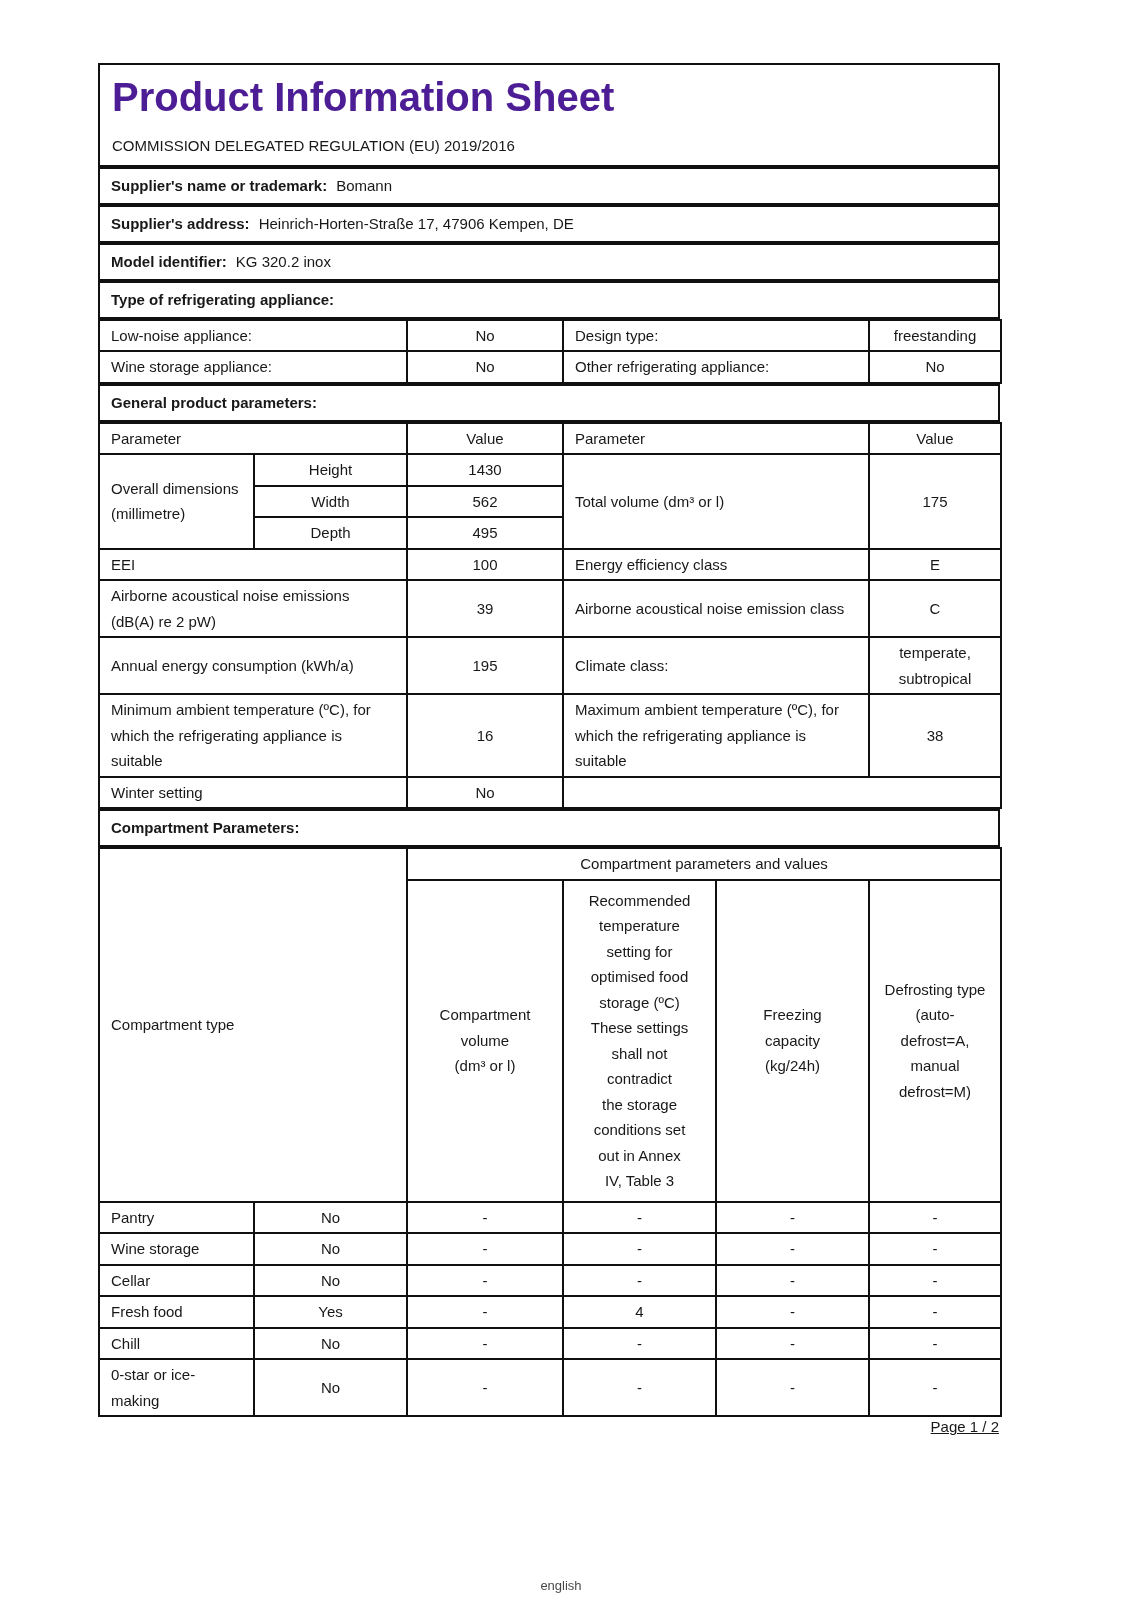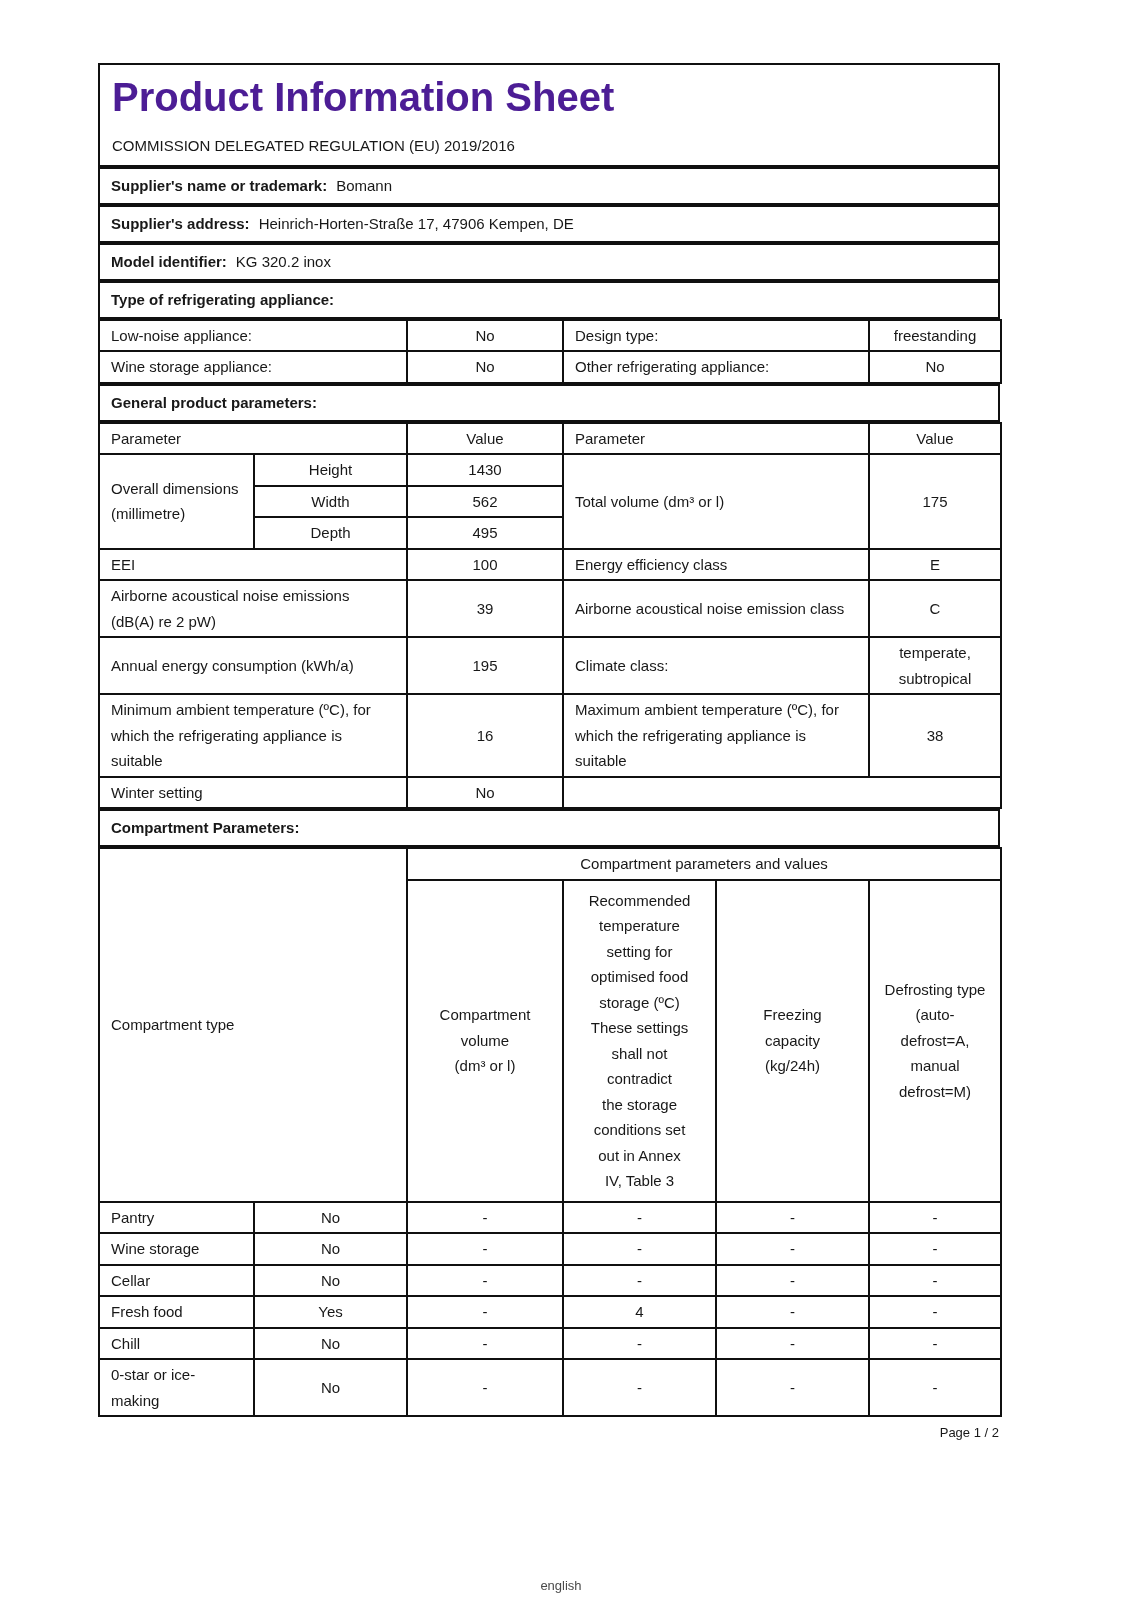--- a/index.html
+++ b/index.html
@@ -44,23 +44,24 @@
     font-size: 40px;
     line-height: 1.15;
     font-weight: bold;
     letter-spacing: 0px;
   }
   .subtitle { margin-top: 13px; font-size: 15px; }
   .lbl-b { font-weight: bold; }
   .lbl-v { margin-left: 9px; }
   .page-footer {
     text-align: right;
-    font-size: 13px;
-    margin-top: 8px;
+    font-size: 15px;
+    margin-top: 1px;
     padding-right: 1px;
+    text-decoration: underline;
   }
   .lang-footer {
     position: absolute;
     left: 0; top: 1578px;
     width: 1122px;
     text-align: center;
     font-size: 13px;
     color: #4a4a4a;
   }
 </style>

